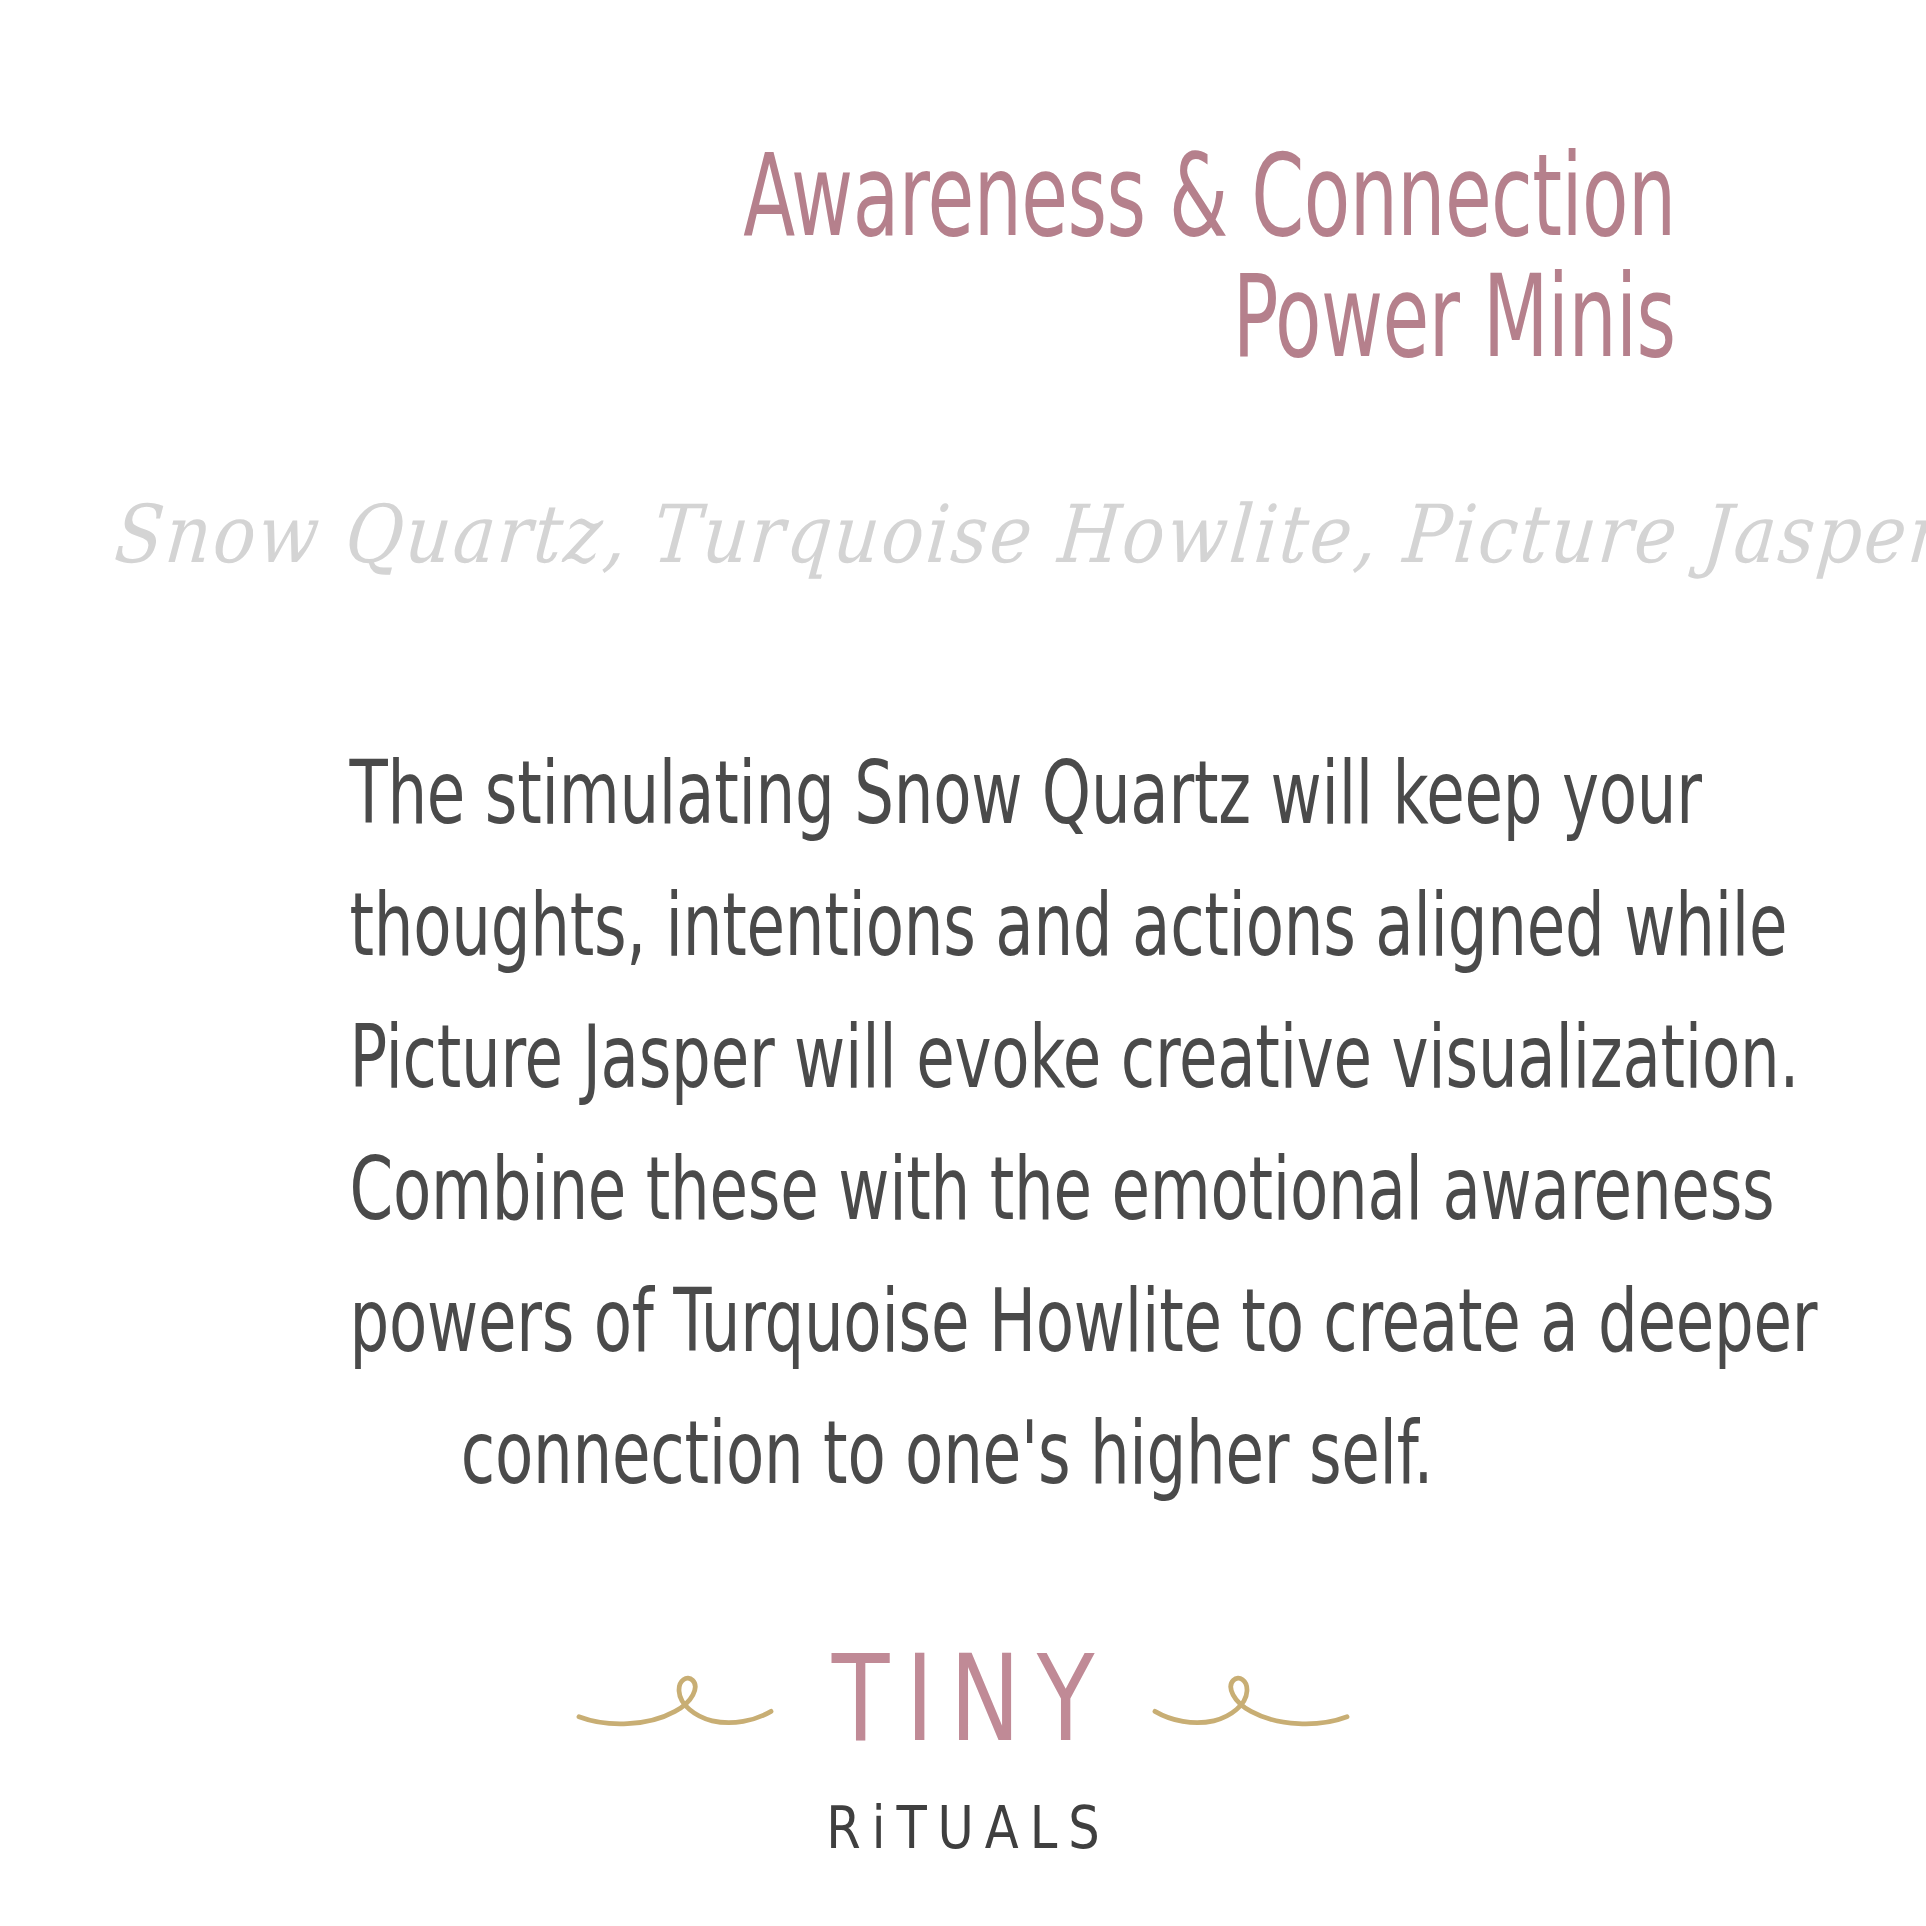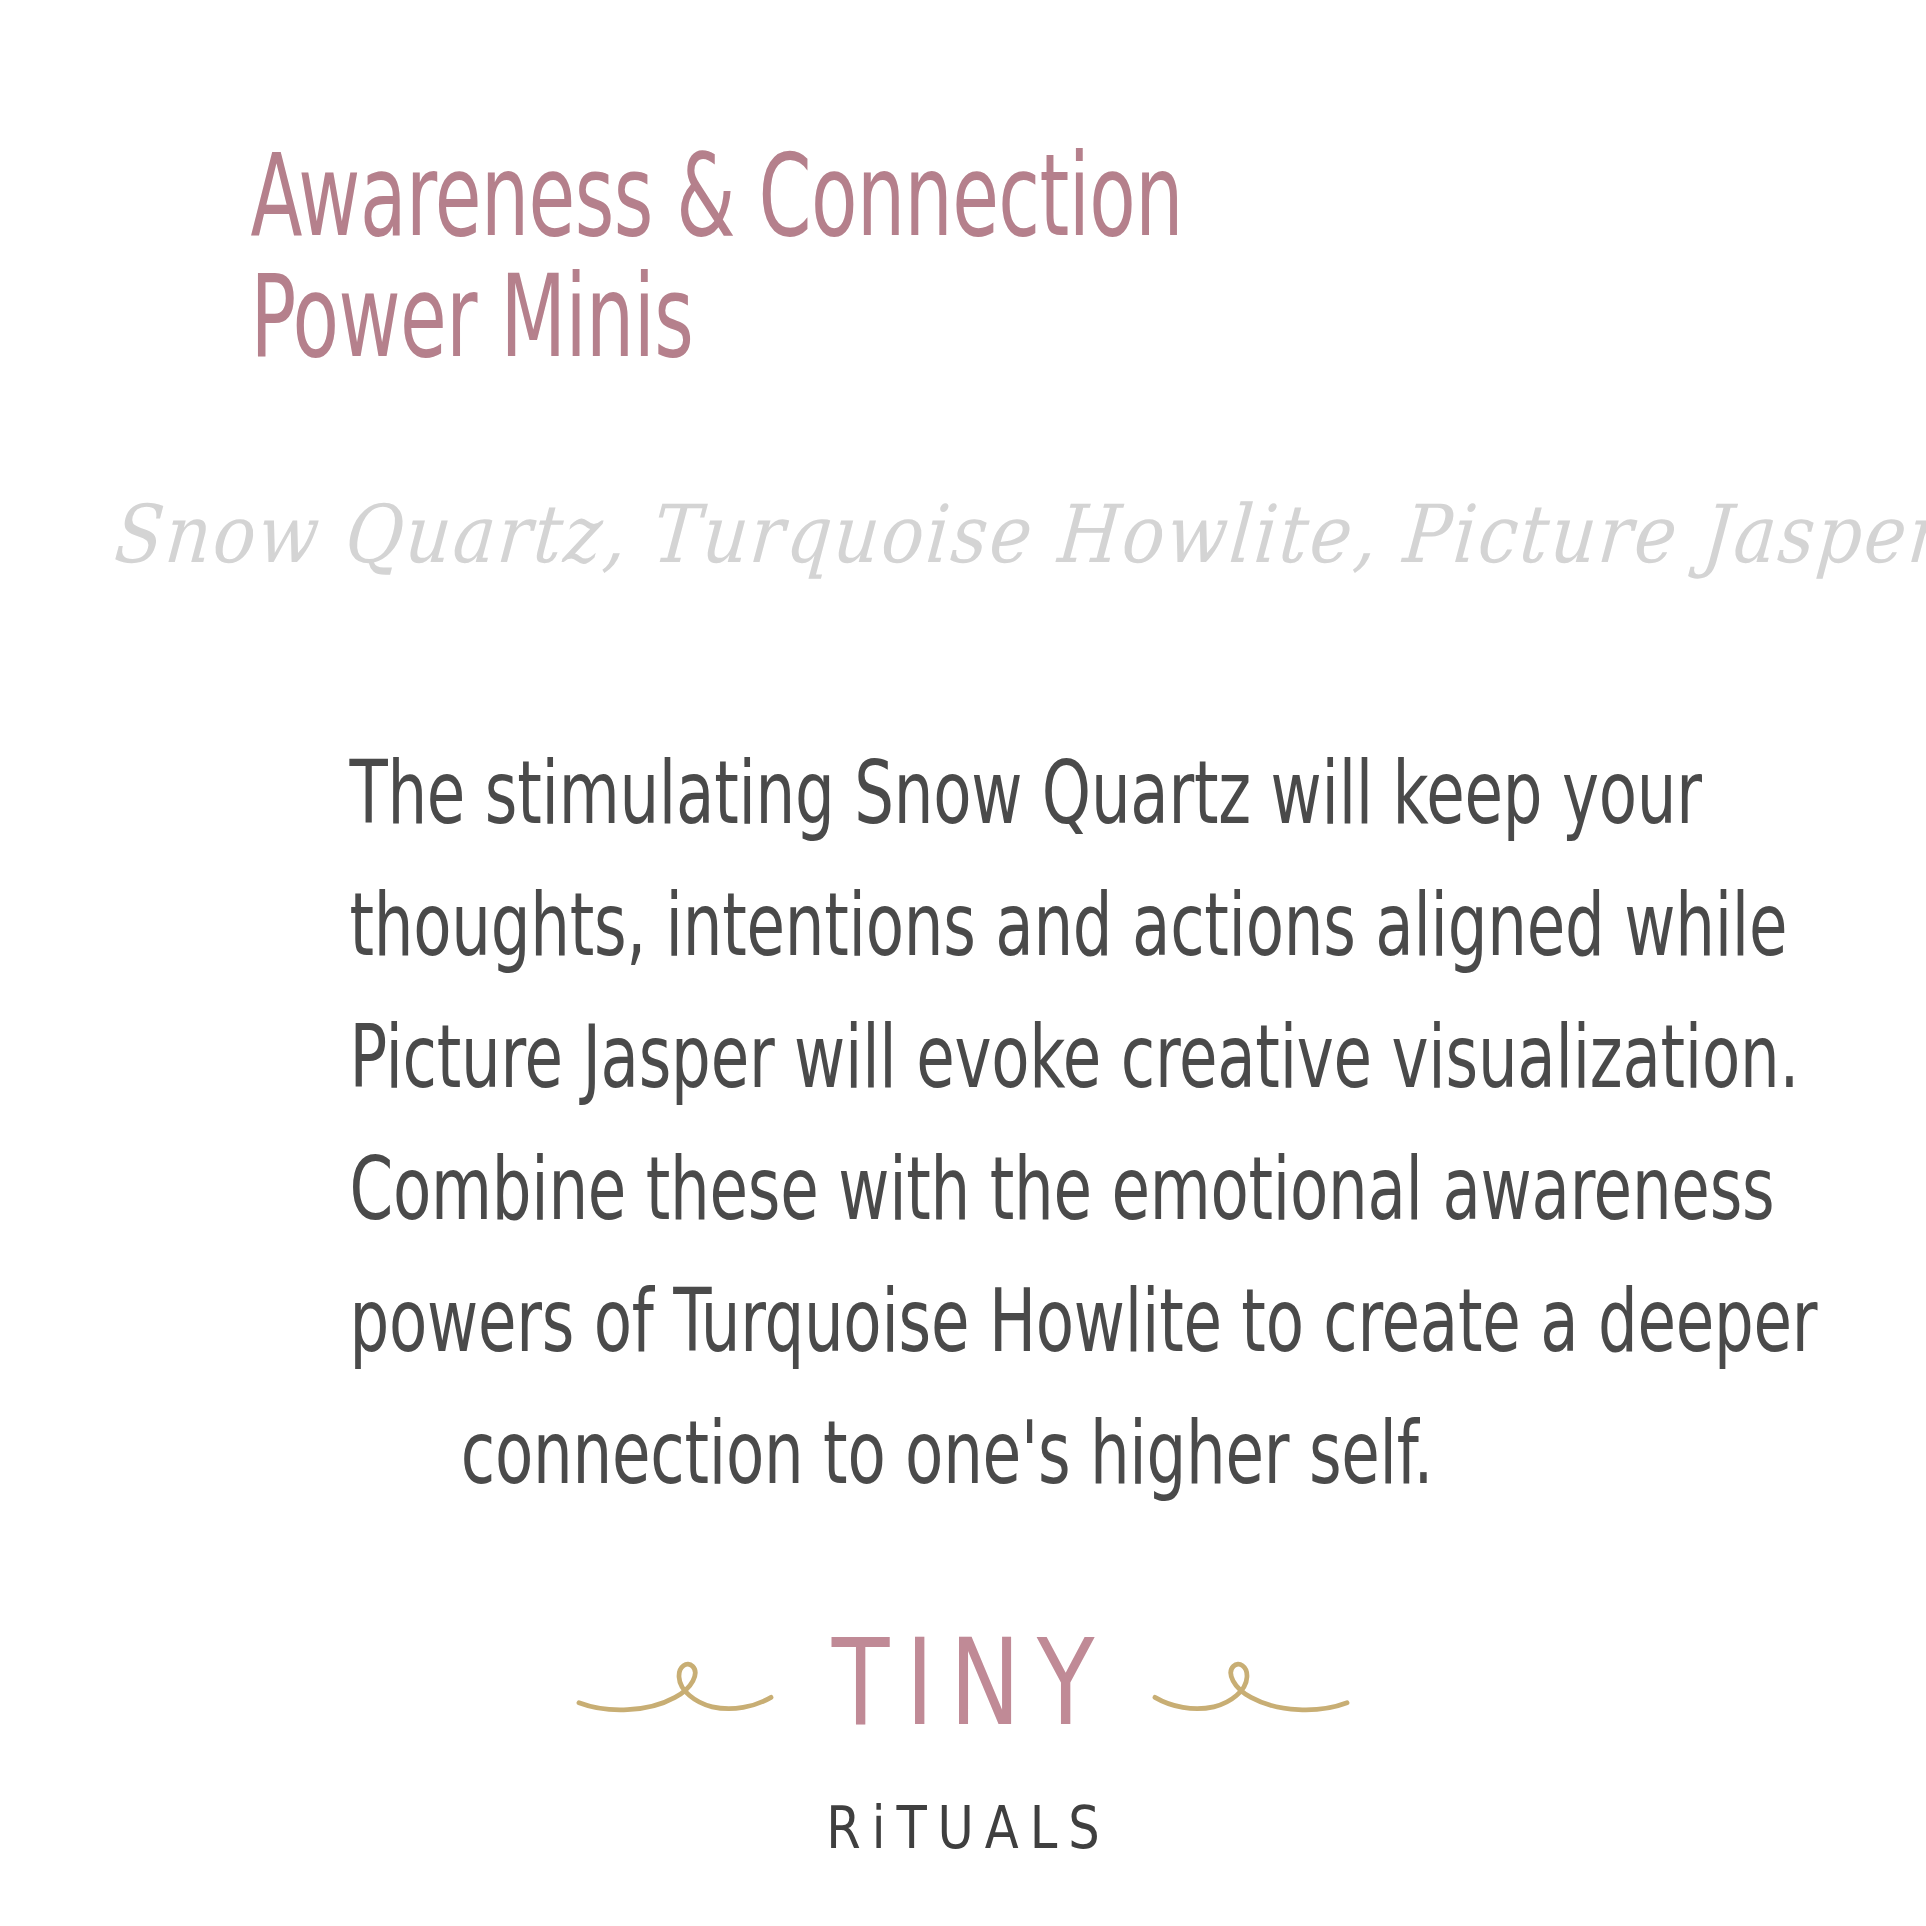--- a/index.html
+++ b/index.html
@@ -21,21 +21,21 @@
     background: #ffffff;
     box-sizing: border-box;
   }
 
   
   #title-block {
     position: absolute;
     top: 136px;
     left: 0;
     width: 1926px;
-    text-align: left;
+    text-align: right;
   }
   .title-line {
     display: block;
     color: #b5808c;
     font-family: "DejaVu Sans Condensed", "Liberation Sans Narrow", "Liberation Sans", sans-serif;
     font-size: 114px;
     font-weight: 300;
     line-height: 1.06;
     letter-spacing: -0.7px;
     transform: scaleX(0.74);
@@ -85,20 +85,21 @@
   
   #logo-block {
     position: absolute;
     top: 1627px;
     left: 0;
     width: 1926px;
     text-align: center;
   }
   #logo-row {
     display: flex;
+    align-items: center;
     justify-content: center;
     gap: 8px;
     height: 143px;
   }
   .flourish {
     width: 204px;
     height: 115px;
     display: block;
     flex: 0 0 auto;
   }

